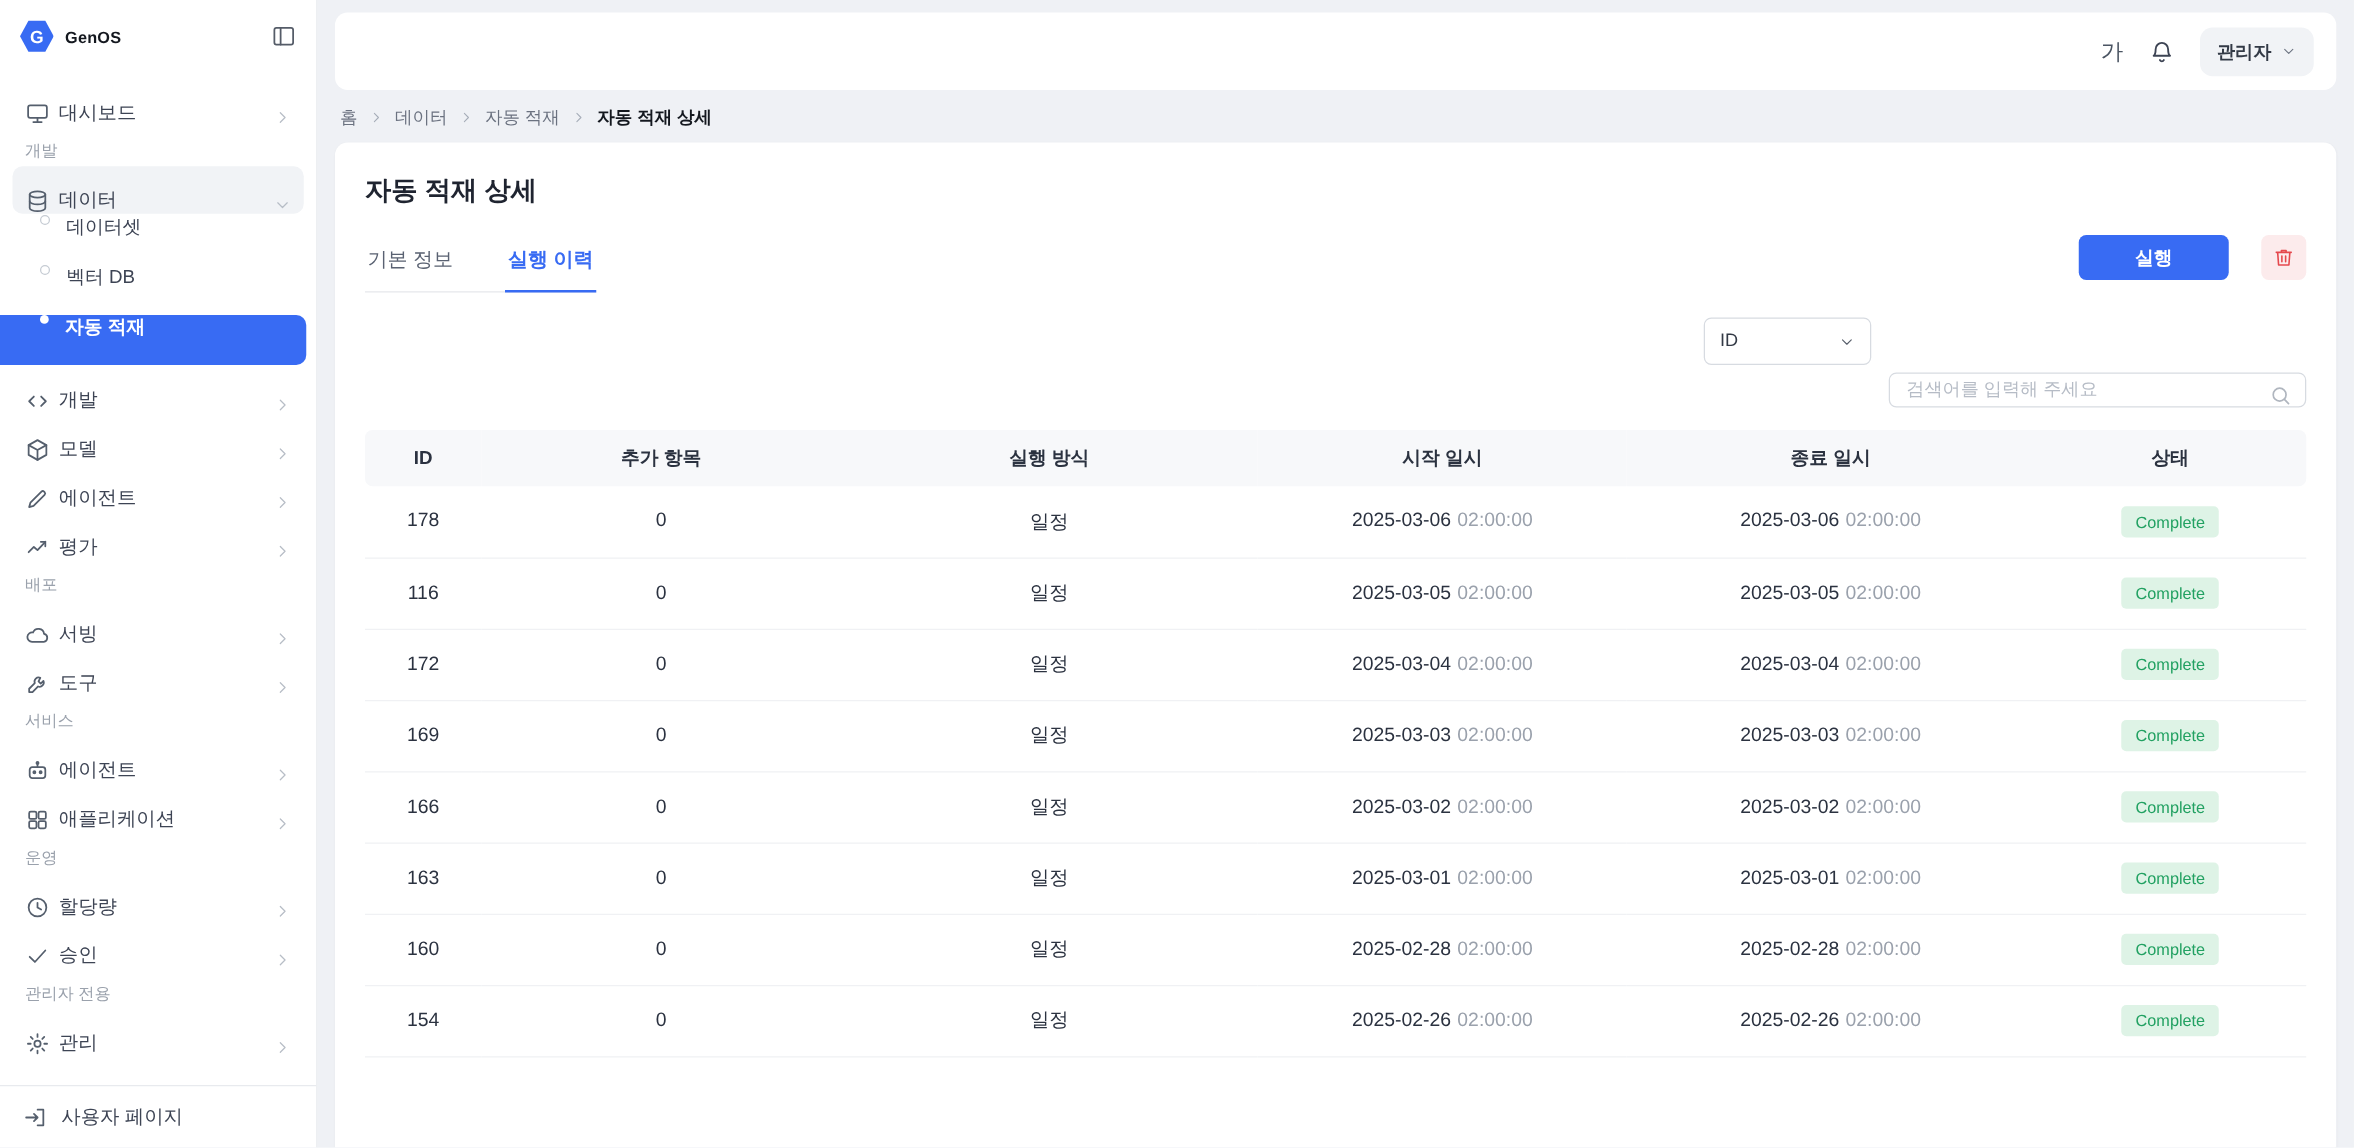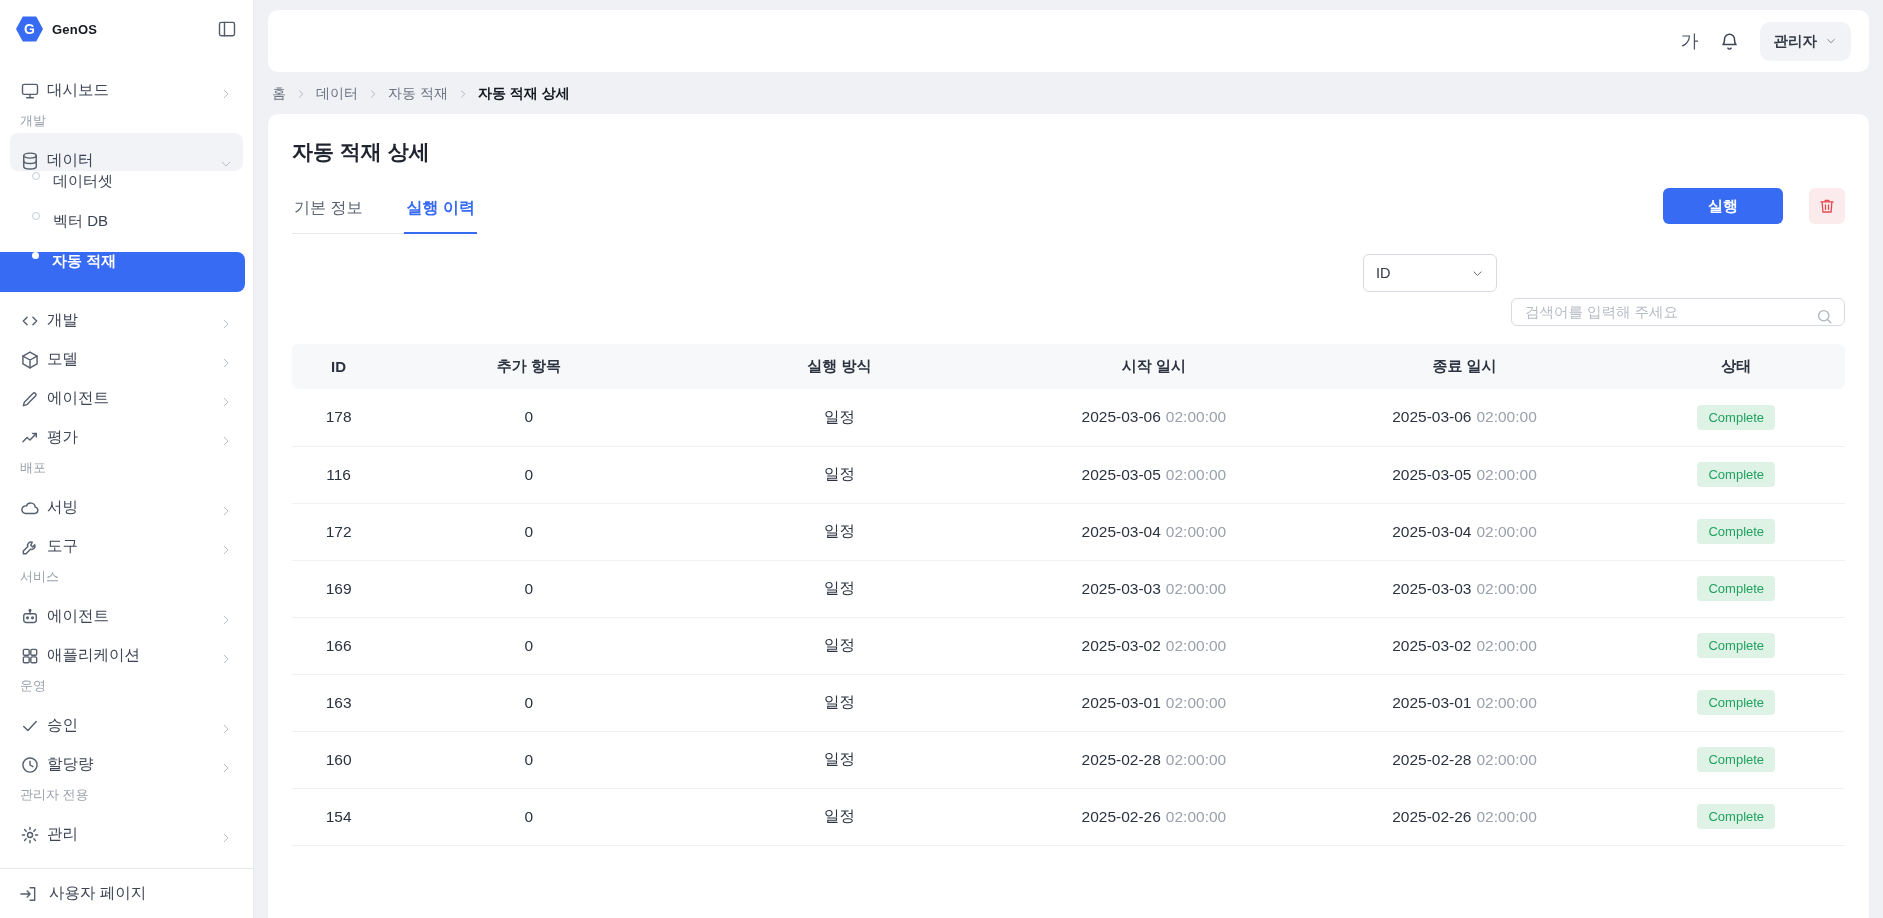--- a/index.html
+++ b/index.html
@@ -260,38 +260,38 @@
           <span class="chev">
             <svg viewBox="0 0 24 24" fill="none" stroke="currentColor" stroke-width="1.7" stroke-linecap="round" stroke-linejoin="round">
               <path d="M9 5.5L15.5 12 9 18.5"></path>
             </svg>
           </span>
         </div>
         <div class="section-label">운영</div>
         <div class="item">
           <span class="mi">
             <svg viewBox="0 0 24 24" fill="none" stroke="currentColor" stroke-width="1.7" stroke-linecap="round" stroke-linejoin="round">
-              <path d="M4.5 12.5l5 5L19.5 6.5"></path>
-            </svg>
-          </span>
-          <span class="label">승인</span>
-          <span class="chev">
-            <svg viewBox="0 0 24 24" fill="none" stroke="currentColor" stroke-width="1.7" stroke-linecap="round" stroke-linejoin="round">
-              <path d="M9 5.5L15.5 12 9 18.5"></path>
-            </svg>
-          </span>
-        </div>
-        <div class="item">
-          <span class="mi">
-            <svg viewBox="0 0 24 24" fill="none" stroke="currentColor" stroke-width="1.7" stroke-linecap="round" stroke-linejoin="round">
               <circle cx="12" cy="12" r="8.5"></circle>
               <path d="M12 7.5V12l3.5 2"></path>
             </svg>
           </span>
           <span class="label">할당량</span>
+          <span class="chev">
+            <svg viewBox="0 0 24 24" fill="none" stroke="currentColor" stroke-width="1.7" stroke-linecap="round" stroke-linejoin="round">
+              <path d="M9 5.5L15.5 12 9 18.5"></path>
+            </svg>
+          </span>
+        </div>
+        <div class="item">
+          <span class="mi">
+            <svg viewBox="0 0 24 24" fill="none" stroke="currentColor" stroke-width="1.7" stroke-linecap="round" stroke-linejoin="round">
+              <path d="M4.5 12.5l5 5L19.5 6.5"></path>
+            </svg>
+          </span>
+          <span class="label">승인</span>
           <span class="chev">
             <svg viewBox="0 0 24 24" fill="none" stroke="currentColor" stroke-width="1.7" stroke-linecap="round" stroke-linejoin="round">
               <path d="M9 5.5L15.5 12 9 18.5"></path>
             </svg>
           </span>
         </div>
         <div class="section-label">관리자 전용</div>
         <div class="item">
           <span class="mi">
             <svg viewBox="0 0 24 24" fill="none" stroke="currentColor" stroke-width="1.7" stroke-linecap="round" stroke-linejoin="round">

